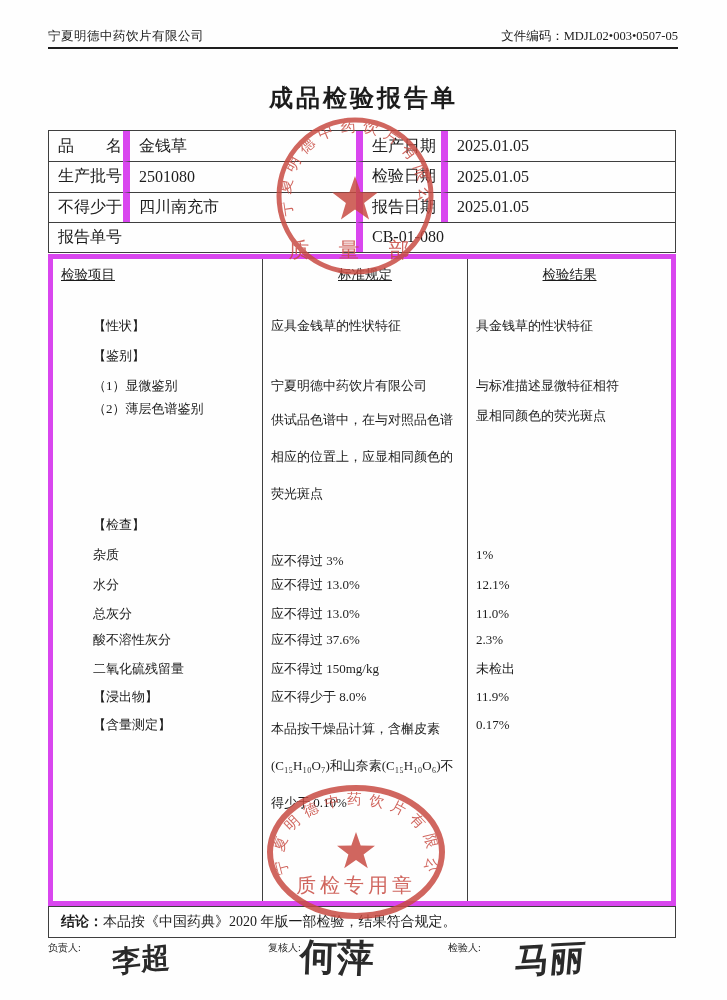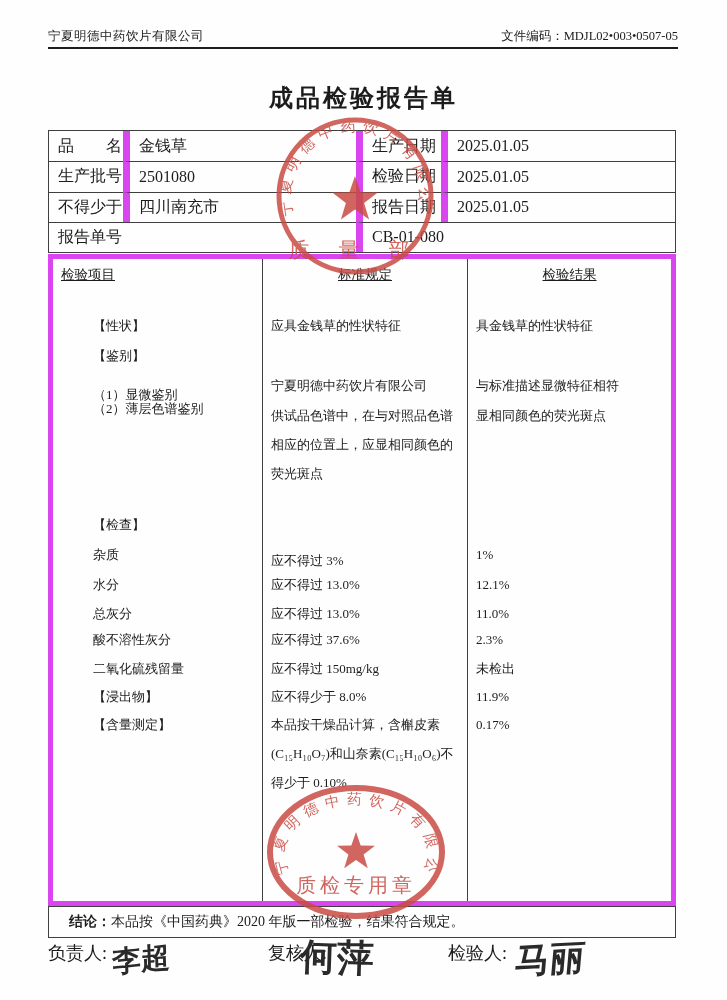--- a/index.html
+++ b/index.html
@@ -31,33 +31,33 @@
   }
   .vline{position:absolute;top:0;bottom:0;width:1px;background:#3f3f3f;}
   .vline.v1{left:209px;}
   .vline.v2{left:414px;}
   .col-head{position:absolute;top:7px;font-size:13.5px;}
   .col-head span{text-decoration:underline;}
   .ch1{left:8px;}
   .ch2{left:210px;width:204px;text-align:center;}
   .ch3{left:415px;right:0;text-align:center;}
   .ln{position:absolute;line-height:20px;white-space:nowrap;}
-  .blk{position:absolute;line-height:29px;white-space:normal;}
+  .blk{position:absolute;line-height:37px;white-space:normal;}
   .c1{left:8px;width:196px;margin-left:32px;}
   .c2{left:218px;width:192px;}
   .c3{left:423px;width:198px;}
   
   .conclusion{
     position:absolute;left:48px;top:906px;width:628px;height:32px;
     border:1px solid #3f3f3f;box-sizing:border-box;display:flex;align-items:center;
-    padding-left:20px;font-size:14px;z-index:2;background:transparent;
+    padding-left:12px;font-size:14px;z-index:2;background:transparent;
   }
   .conclusion .lbl{font-weight:bold;}
   
-  .sig-label{position:absolute;font-size:18px;}
+  .sig-label{position:absolute;font-size:10px;}
   .sl1{left:48px;top:941px;}
   .sl2{left:268px;top:941px;}
   .sl3{left:448px;top:941px;}
   .sig{position:absolute;color:#2a2a2a;font-weight:bold;}
   .sig1{left:112px;top:940px;font-size:29px;transform:rotate(-6deg) skewX(-4deg);}
   .sig2{left:300px;top:933px;font-size:37px;transform:rotate(2deg);}
   .sig3{left:515px;top:936px;font-size:35px;transform:rotate(-3deg) skewX(-8deg);}
   
   .stamp{position:absolute;z-index:5;pointer-events:none;opacity:.84;}
   .stamp-top{left:265px;top:106px;}
@@ -96,21 +96,21 @@
   <div class="main-table">
     <div class="vline v1"></div>
     <div class="vline v2"></div>
 
     <div class="col-head ch1"><span>检验项目</span></div>
     <div class="col-head ch2"><span>标准规定</span></div>
     <div class="col-head ch3"><span>检验结果</span></div>
 
     <div class="ln c1" style="top:57px">【性状】</div>
     <div class="ln c1" style="top:87px">【鉴别】</div>
-    <div class="ln c1" style="top:126px">（1）显微鉴别</div>
+    <div class="ln c1" style="top:117px">（1）显微鉴别</div>
     <div class="ln c1" style="top:140px">（2）薄层色谱鉴别</div>
     <div class="ln c1" style="top:256px">【检查】</div>
     <div class="ln c1" style="top:286px">杂质</div>
     <div class="ln c1" style="top:316px">水分</div>
     <div class="ln c1" style="top:345px">总灰分</div>
     <div class="ln c1" style="top:371px">酸不溶性灰分</div>
     <div class="ln c1" style="top:400px">二氧化硫残留量</div>
     <div class="ln c1" style="top:428px">【浸出物】</div>
     <div class="ln c1" style="top:456px">【含量测定】</div>
 

